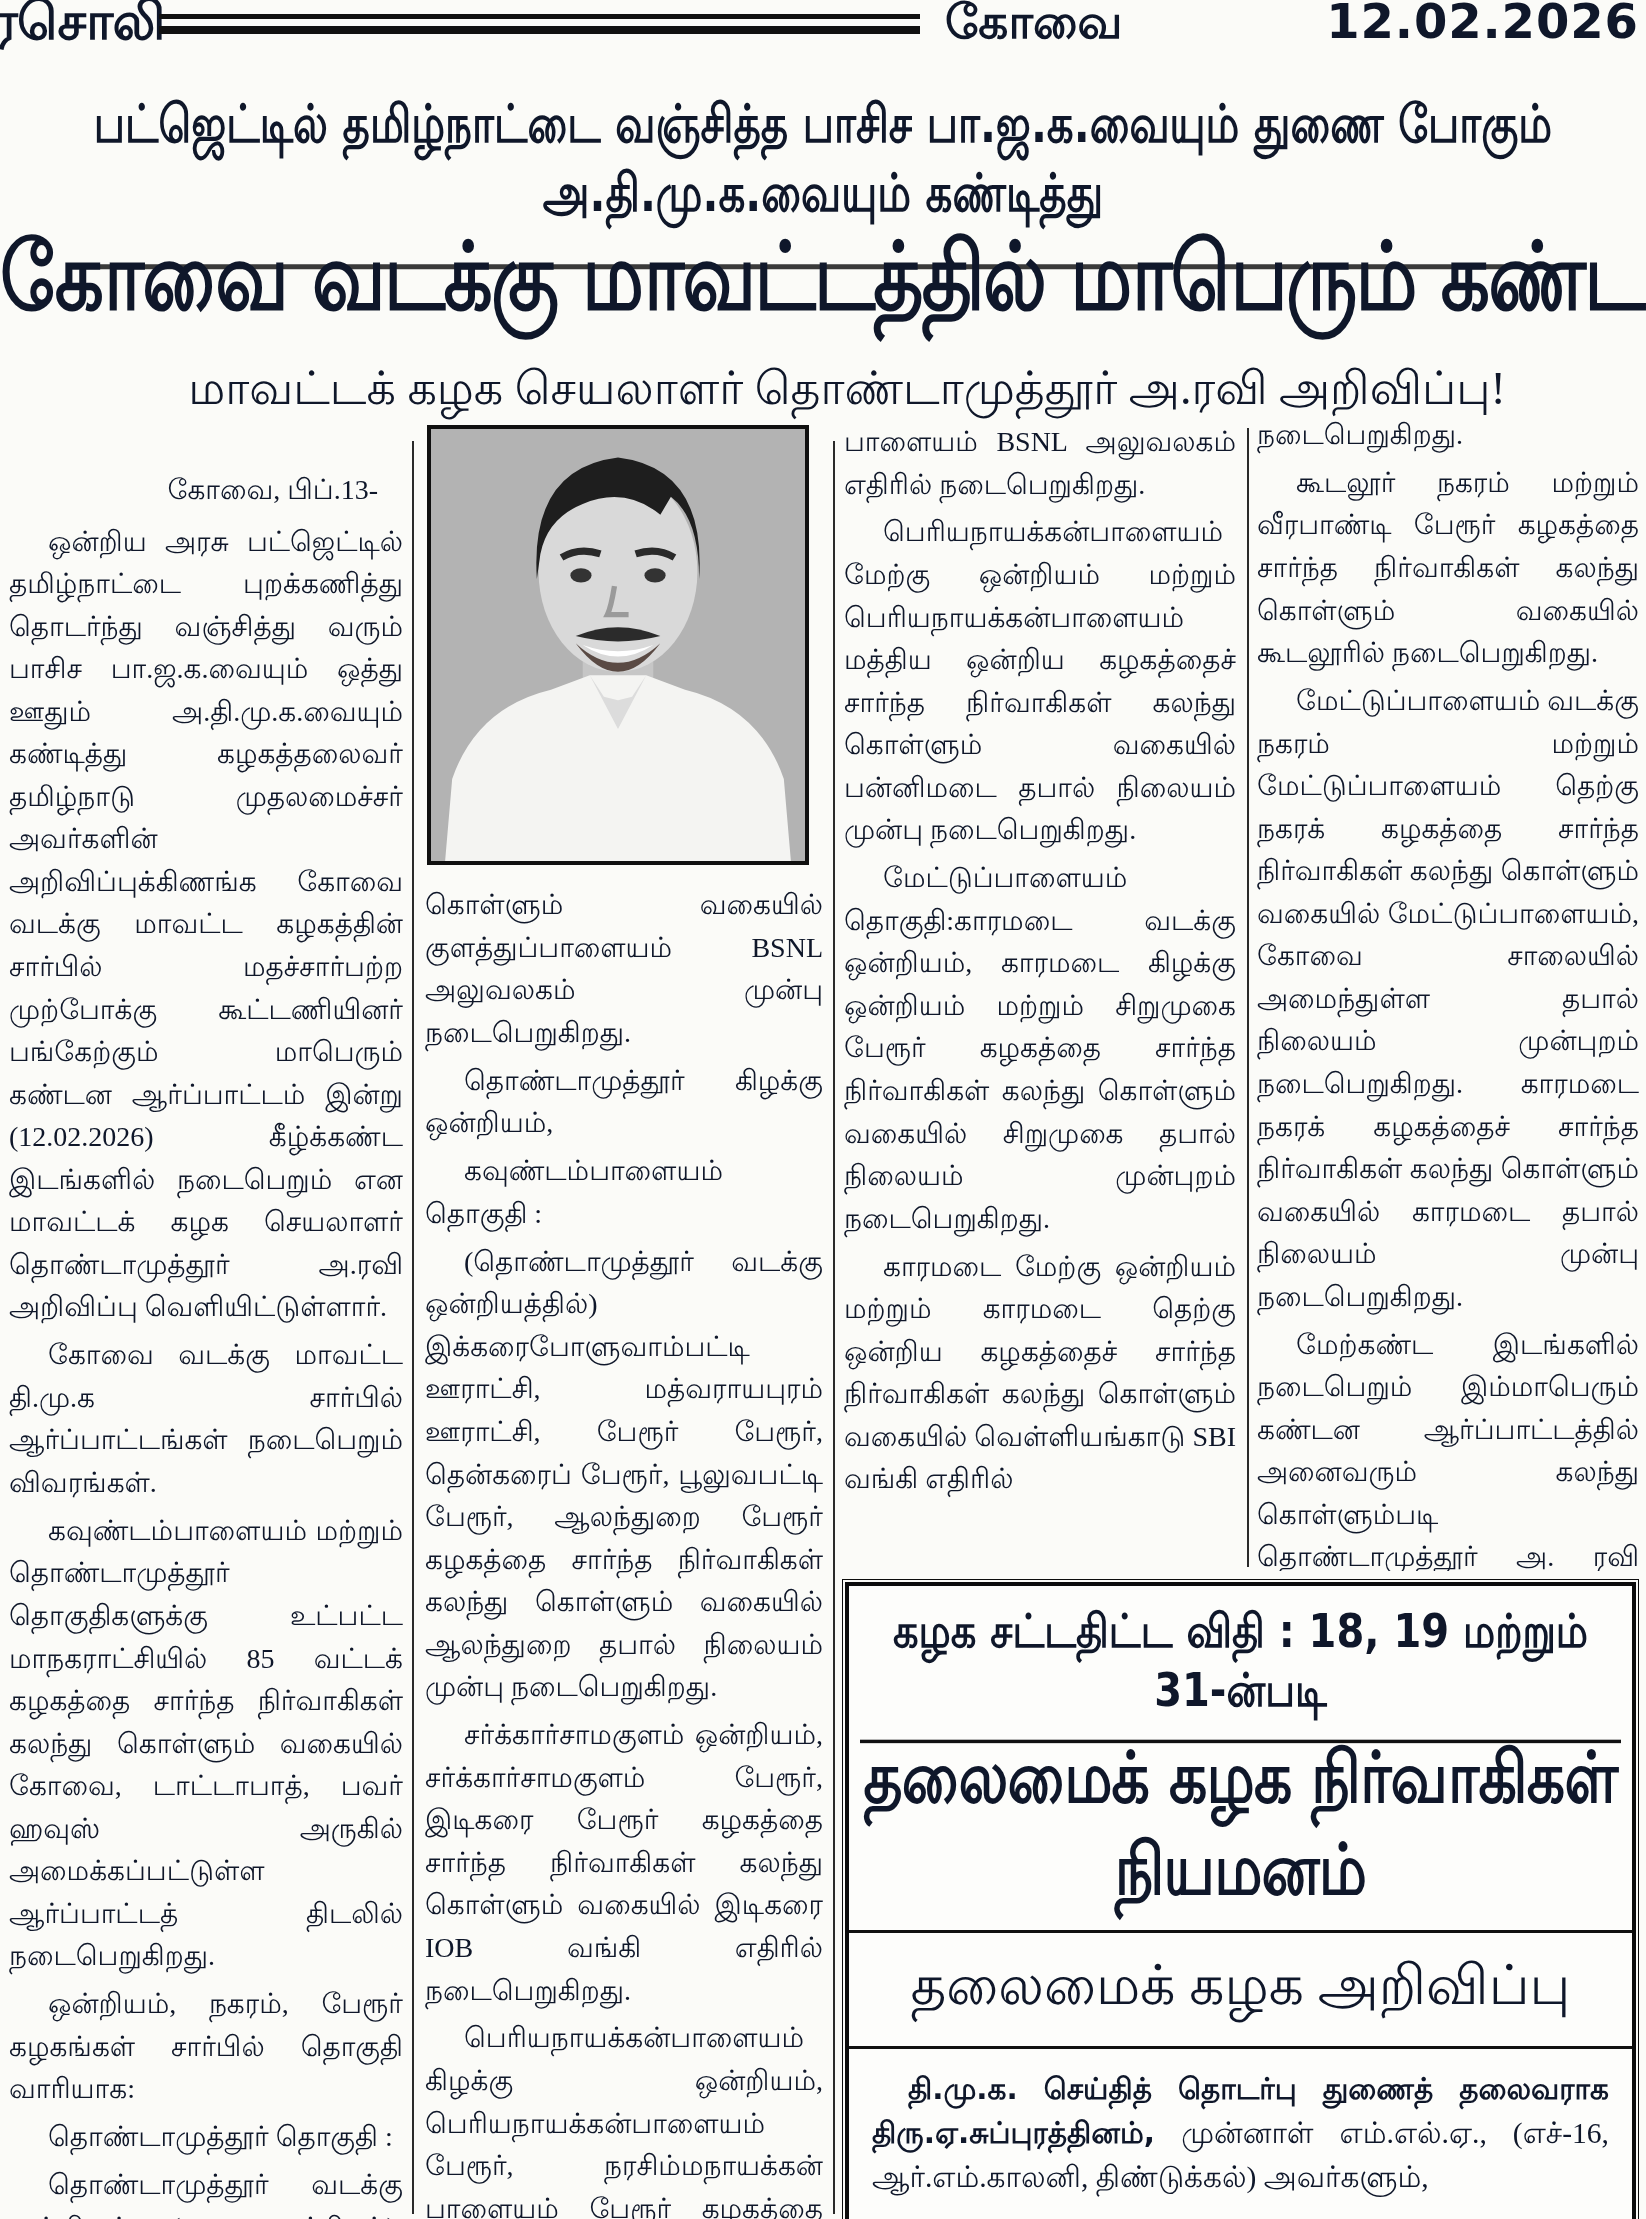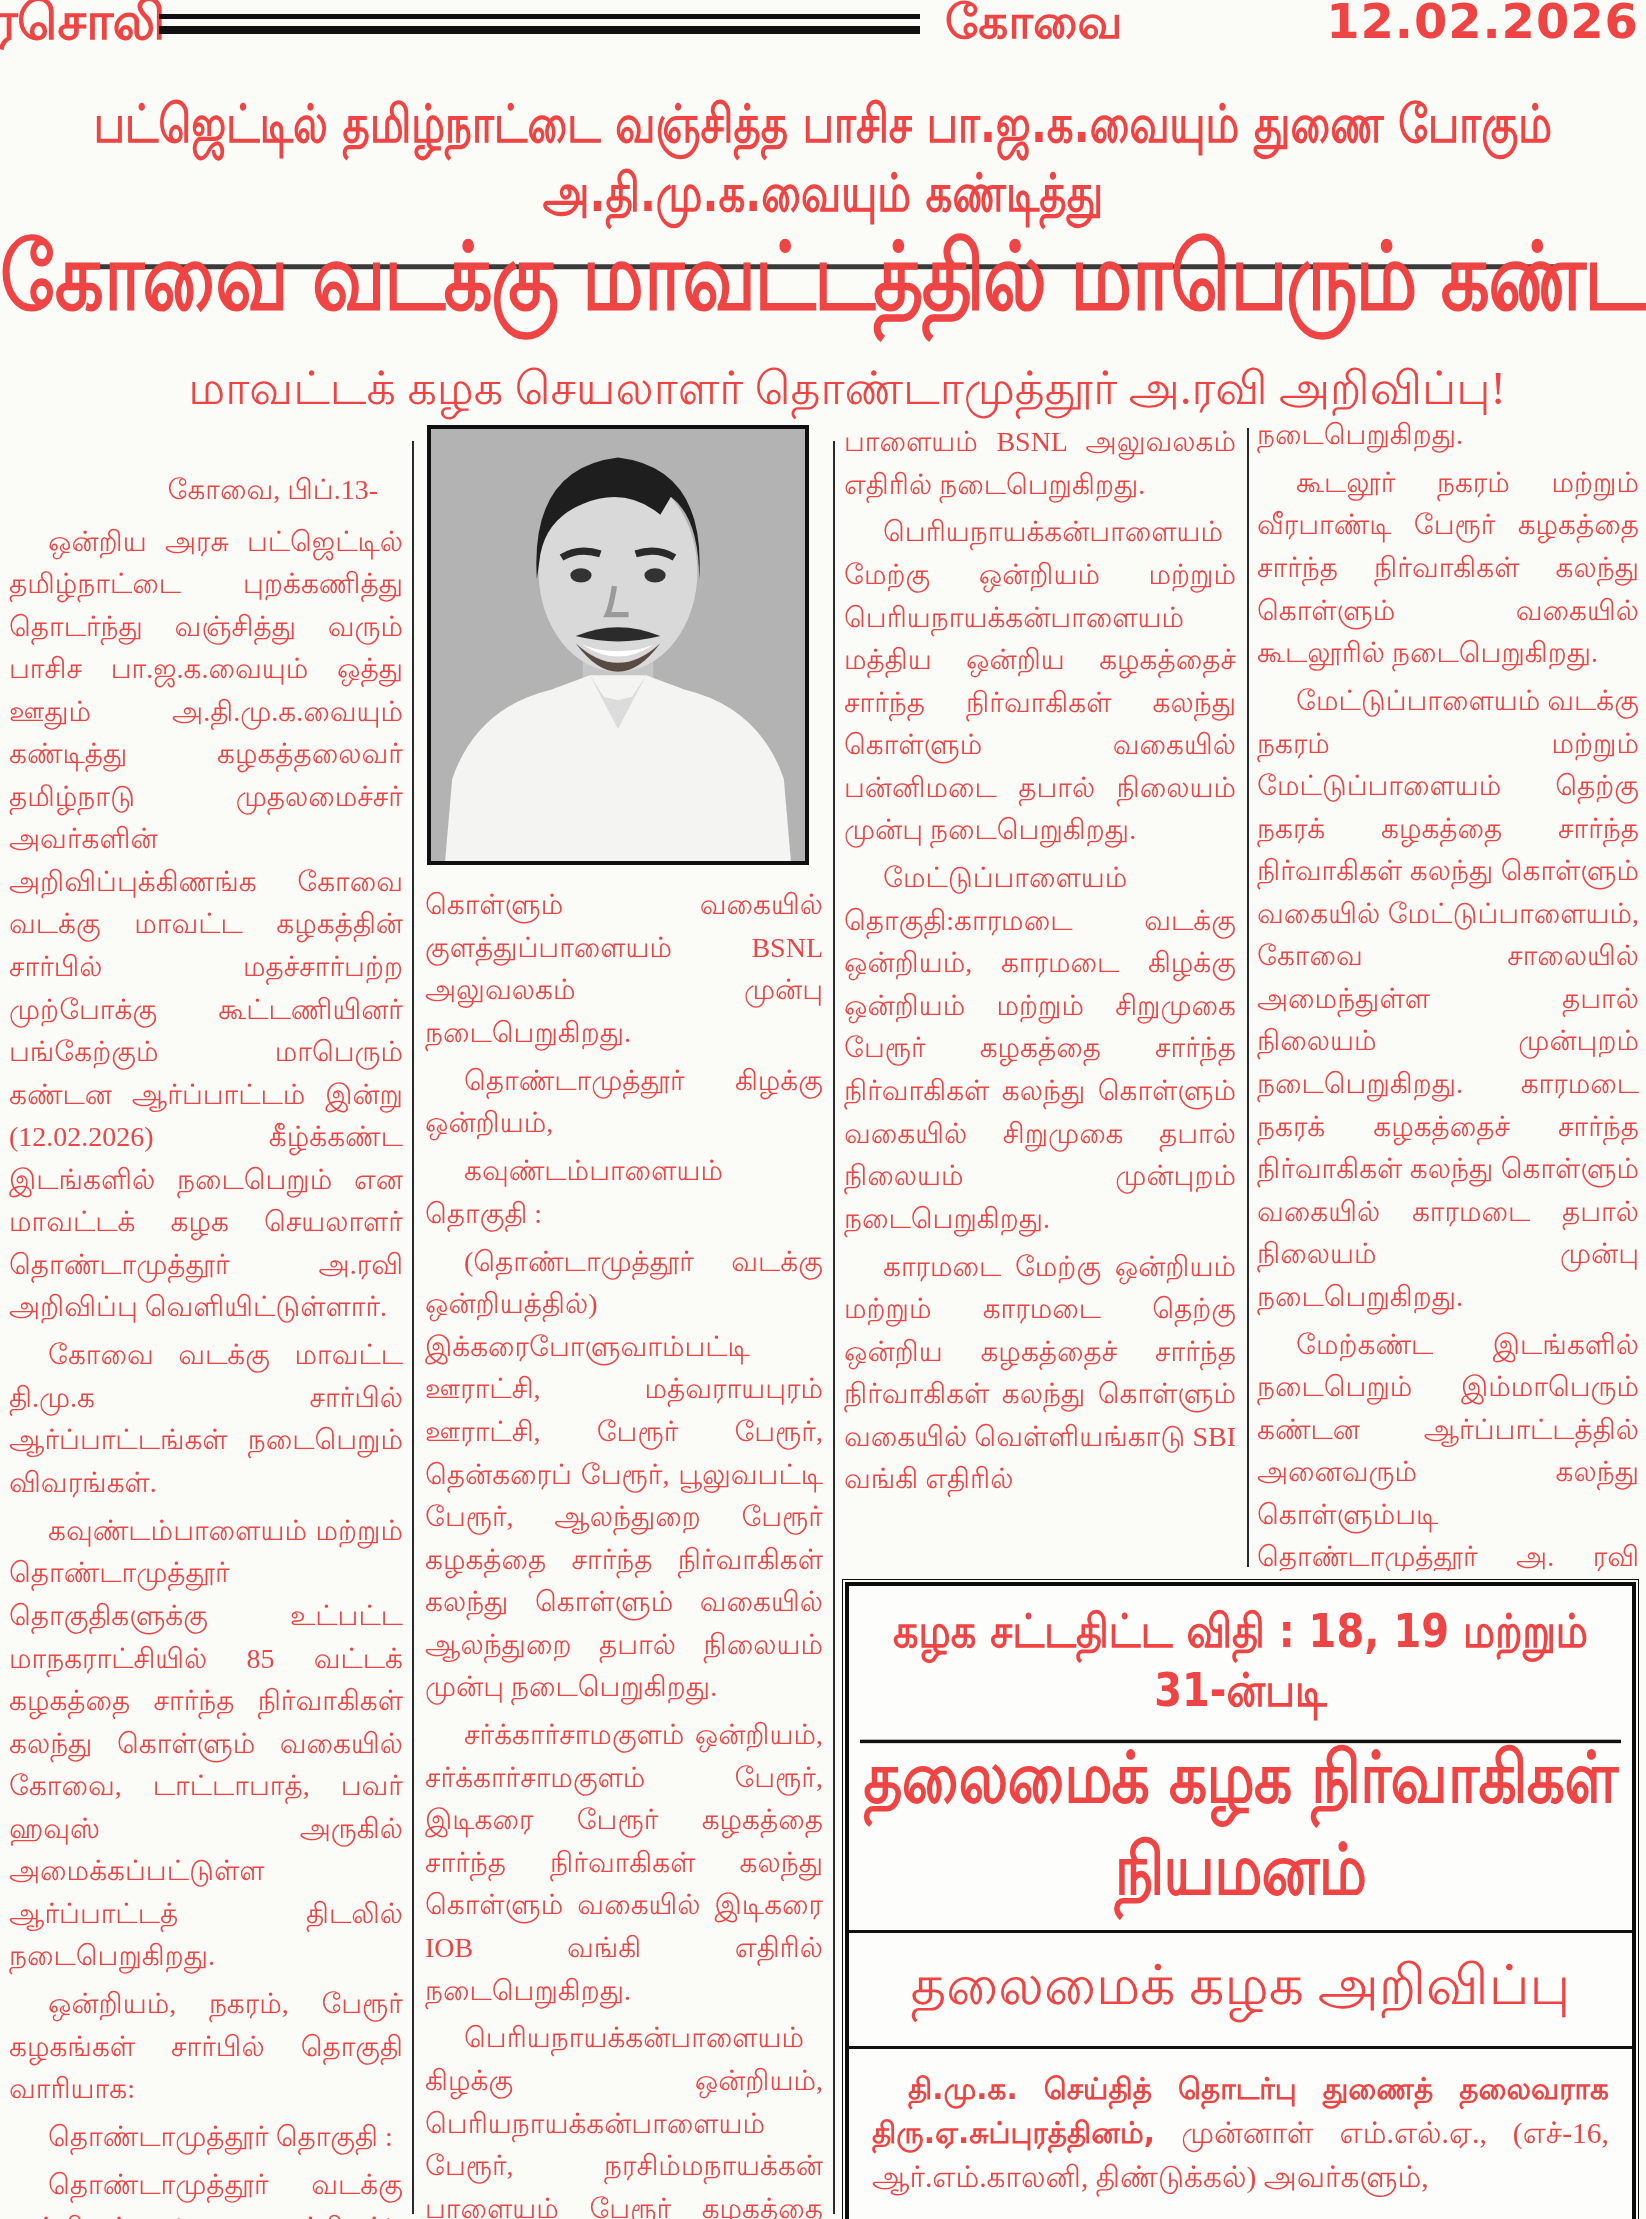--- a/index.html
+++ b/index.html
@@ -1,16 +1,16 @@
 <!DOCTYPE html>
 <html style="font-size:14.3px"><head>
 <meta charset="utf-8">
 <style>
   html,body{margin:0;padding:0;background:#e8e8e4;}
-  .page{position:relative;width:1646px;height:2219px;background:#fbfbf8;color:#ef4444;
+  .page{position:relative;width:1646px;height:2219px;background:#fbfbf8;color:#0f172a;
         overflow:hidden;font-family:"Liberation Serif","DejaVu Serif",serif;}
   
   .masthead{position:absolute;top:0;left:0;width:100%;height:56px;}
   .mast-title{position:absolute;left:-9px;top:-9px;font-family:"DejaVu Sans","Liberation Sans",sans-serif;
         font-size:52px;font-weight:900;letter-spacing:-0.9px;}
   .mast-rule{position:absolute;left:159px;top:14.3px;width:761px;height:6.3px;
         border-top:5.4px solid #111;border-bottom:8px solid #111;}
   .mast-edition{position:absolute;left:945px;top:-5.4px;font-size:47px;font-weight:700;}
   .mast-date{position:absolute;right:7.2px;top:-7.2px;font-family:"DejaVu Sans","Liberation Sans",sans-serif;
         font-size:48px;font-weight:900;letter-spacing:0.9px;}

